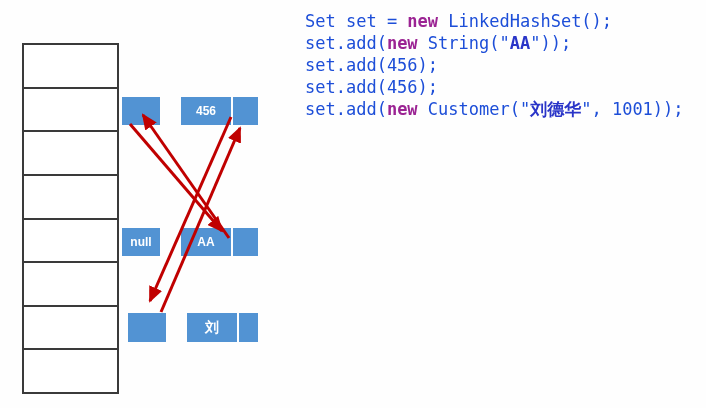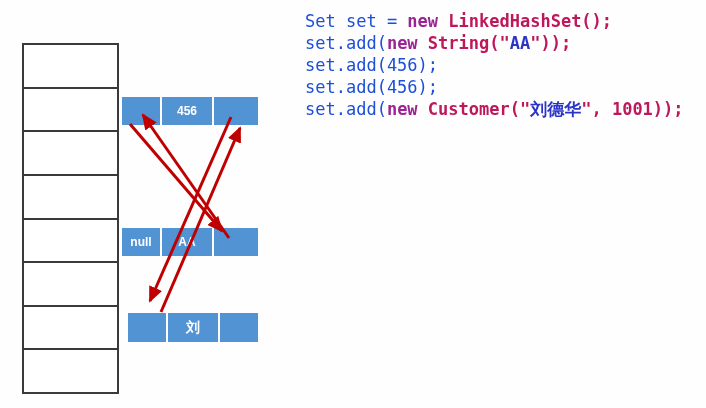--- a/index.html
+++ b/index.html
@@ -13,35 +13,35 @@
   .array-slot:last-child{border-bottom:none;}
 
   
   .node{position:absolute;display:flex;column-gap:2px;}
   .node-456{left:122px;top:97px;width:136px;height:28px;}
   .node-aa{left:122px;top:228px;width:136px;height:28px;}
   .node-liu{left:128px;top:313px;width:130px;height:29px;}
   .seg{background:#5293D3;color:#ffffff;font-weight:bold;font-size:12px;
        display:flex;align-items:center;justify-content:center;box-sizing:border-box;}
   .seg-pre{flex:0 0 38px;}
-  .seg-val{flex:0 0 50px;}
+  .seg-val{flex:0 0 50px;margin-left:19px;}
   .seg-next{flex:1 1 auto;}
   .node-liu .seg-val{font-size:14px;}
 
   
   .arrow-layer{position:absolute;left:0;top:0;width:706px;height:408px;pointer-events:none;}
 
   
   .code-block{position:absolute;left:305px;top:10px;
               font-family:"DejaVu Sans Mono", monospace;font-size:17px;line-height:22px;
               white-space:pre;color:#3d3d3d;}
   .code-line{height:22px;}
   .plain{color:#1d4ed8;}
   .kw{color:#9b2393;font-weight:bold;text-align:right;}
-  .cls{color:#be185d;font-weight:bold;}
+  .cls{color:#1d4ed8;font-weight:normal;}
   .str{color:#2a35c8;font-weight:bold;}
 
   
   .caption{position:absolute;left:382px;top:331px;font-size:26px;color:#141414;
            letter-spacing:0.5px;white-space:nowrap;}
 </style>
 </head>
 <body>
 
 <div class="canvas">

